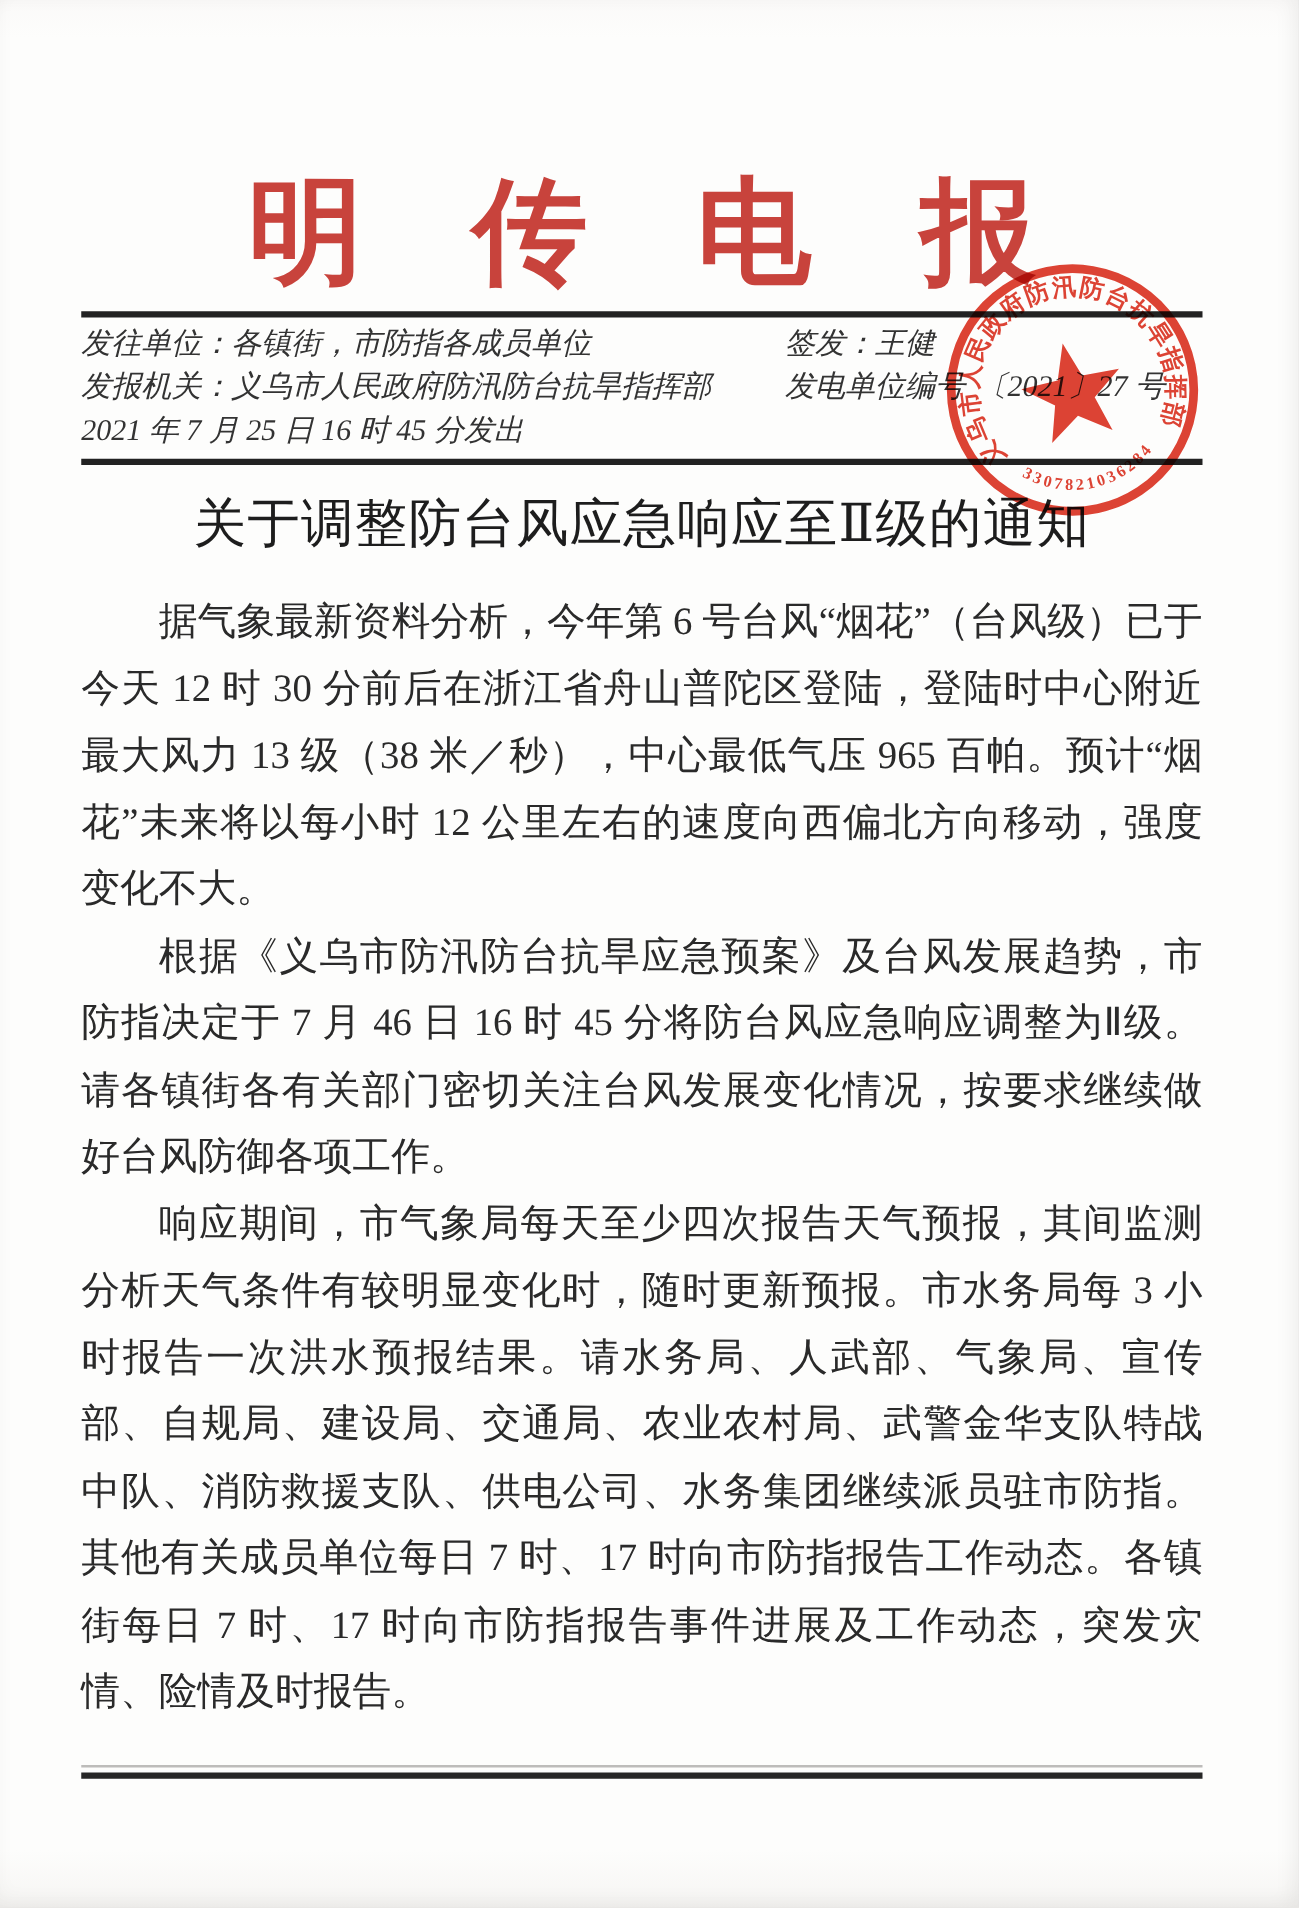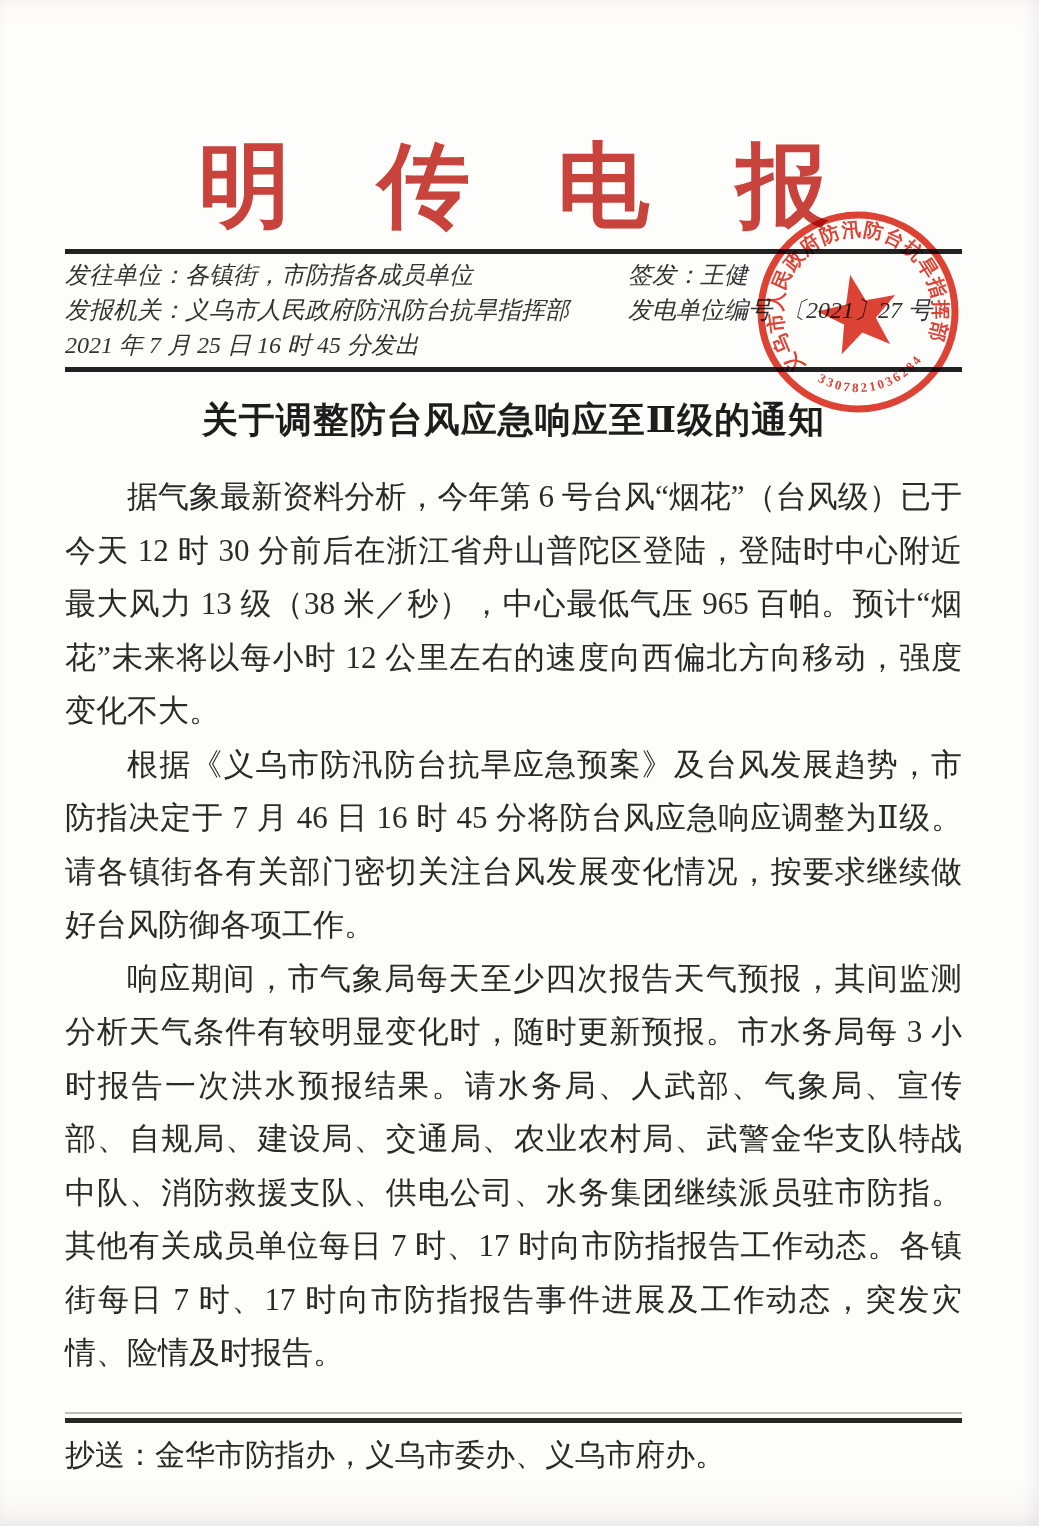--- a/index.html
+++ b/index.html
@@ -29,32 +29,32 @@
     grid-template-columns:563px 1fr;
     padding:4px 0;
     font-size:24px;line-height:35px;
     color:#333;
   }
   .meta .cell{white-space:nowrap;overflow:visible;font-style:italic;}
   .meta .gap{display:inline-block;width:10px;}
   .doc-title{
     margin:20px 0 0;
     text-align:center;
-    font-size:36px;line-height:56px;
-    font-weight:700;
+    font-size:42px;line-height:56px;
+    font-weight:400;
     letter-spacing:1px;
     color:#1d1d1d;
   }
   .body-text{
     margin-top:22px;
     font-size:31px;line-height:53.5px;
     text-align:justify;
     color:#2a2a2a;
   }
-  .body-text p{margin:0;text-indent:2em;}
+  .body-text p{margin:0;text-indent:2em;font-family:Liberation Serif, serif;}
   .rule-3-wrap{margin-top:32px;}
   .rule-3-thin{height:2px;background:#bdbcba;}
   .rule-3-thick{height:5px;background:#262626;margin-top:4px;}
   .cc-line{
     margin-top:12px;
     font-size:30px;line-height:40px;
     color:#2a2a2a;
   }
   .stamp{
     position:absolute;
@@ -105,21 +105,20 @@
       <p>据气象最新资料分析，今年第 6 号台风“烟花”（台风级）已于今天 12 时 30 分前后在浙江省舟山普陀区登陆，登陆时中心附近最大风力 13 级（38 米／秒），中心最低气压 965 百帕。预计“烟花”未来将以每小时 12 公里左右的速度向西偏北方向移动，强度变化不大。</p>
       <p>根据《义乌市防汛防台抗旱应急预案》及台风发展趋势，市防指决定于 7 月 46 日 16 时 45 分将防台风应急响应调整为Ⅱ级。请各镇街各有关部门密切关注台风发展变化情况，按要求继续做好台风防御各项工作。</p>
       <p>响应期间，市气象局每天至少四次报告天气预报，其间监测分析天气条件有较明显变化时，随时更新预报。市水务局每 3 小时报告一次洪水预报结果。请水务局、人武部、气象局、宣传部、自规局、建设局、交通局、农业农村局、武警金华支队特战中队、消防救援支队、供电公司、水务集团继续派员驻市防指。其他有关成员单位每日 7 时、17 时向市防指报告工作动态。各镇街每日 7 时、17 时向市防指报告事件进展及工作动态，突发灾情、险情及时报告。</p>
     </div>
 
     <div class="rule-3-wrap">
       <div class="rule-3-thin"></div>
       <div class="rule-3-thick"></div>
     </div>
 
-    <div class="cc-line">抄送：金华市防指办，义乌市委办、义乌市府办。</div>
 
   </div>
 
   <div class="stamp">
     <svg viewBox="0 0 260 260" xmlns="http://www.w3.org/2000/svg">
       <circle cx="130" cy="130" r="97" fill="none" stroke="#dc3322" stroke-width="7"></circle>
       <path id="sealArcTop" d="M 67.7 173.6 A 76 76 0 1 1 192.3 173.6" fill="none"></path>
       <path id="sealArcBot" d="M 68.7 181.4 A 80 80 0 0 0 191.3 181.4" fill="none"></path>
       <text font-size="19.5" font-weight="600" letter-spacing="1" fill="#dc3322" font-family="Liberation Serif, DejaVu Serif, serif">
         <textPath href="#sealArcTop" startOffset="50%" text-anchor="middle">义乌市人民政府防汛防台抗旱指挥部</textPath>

